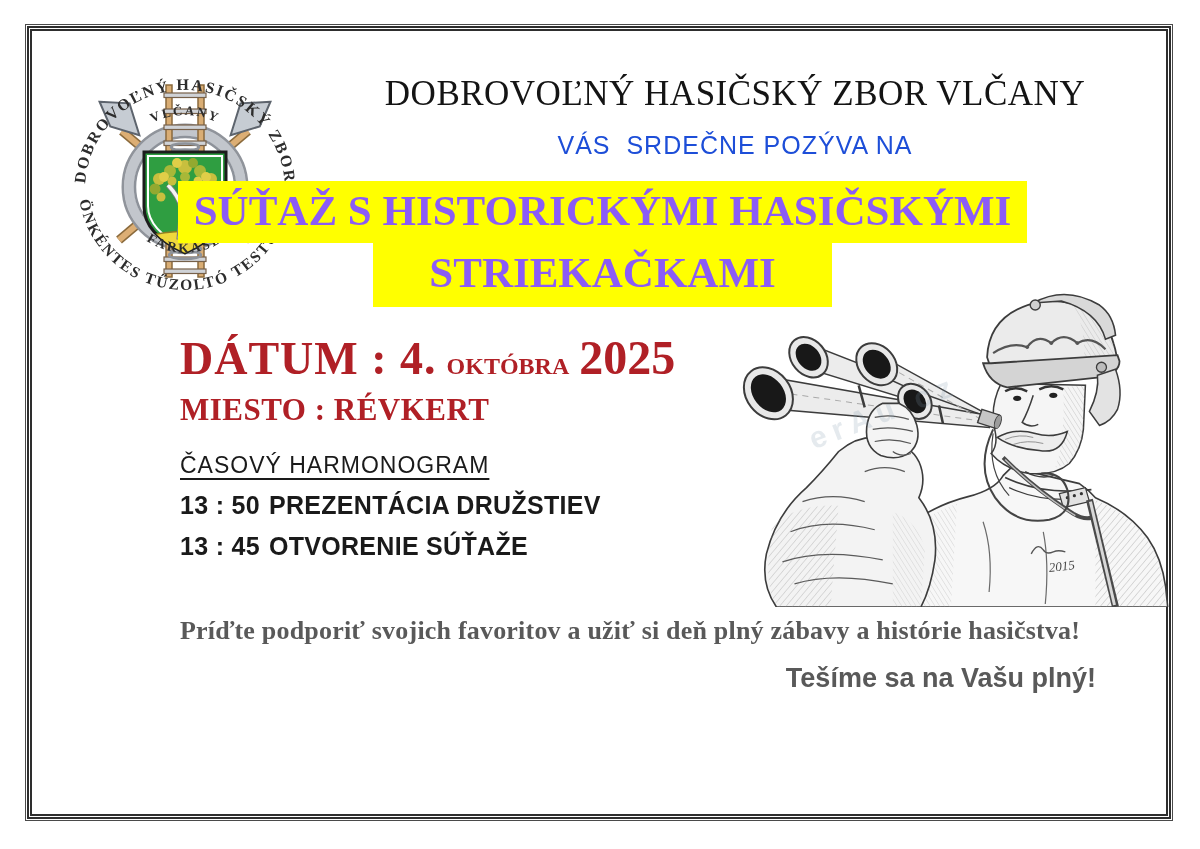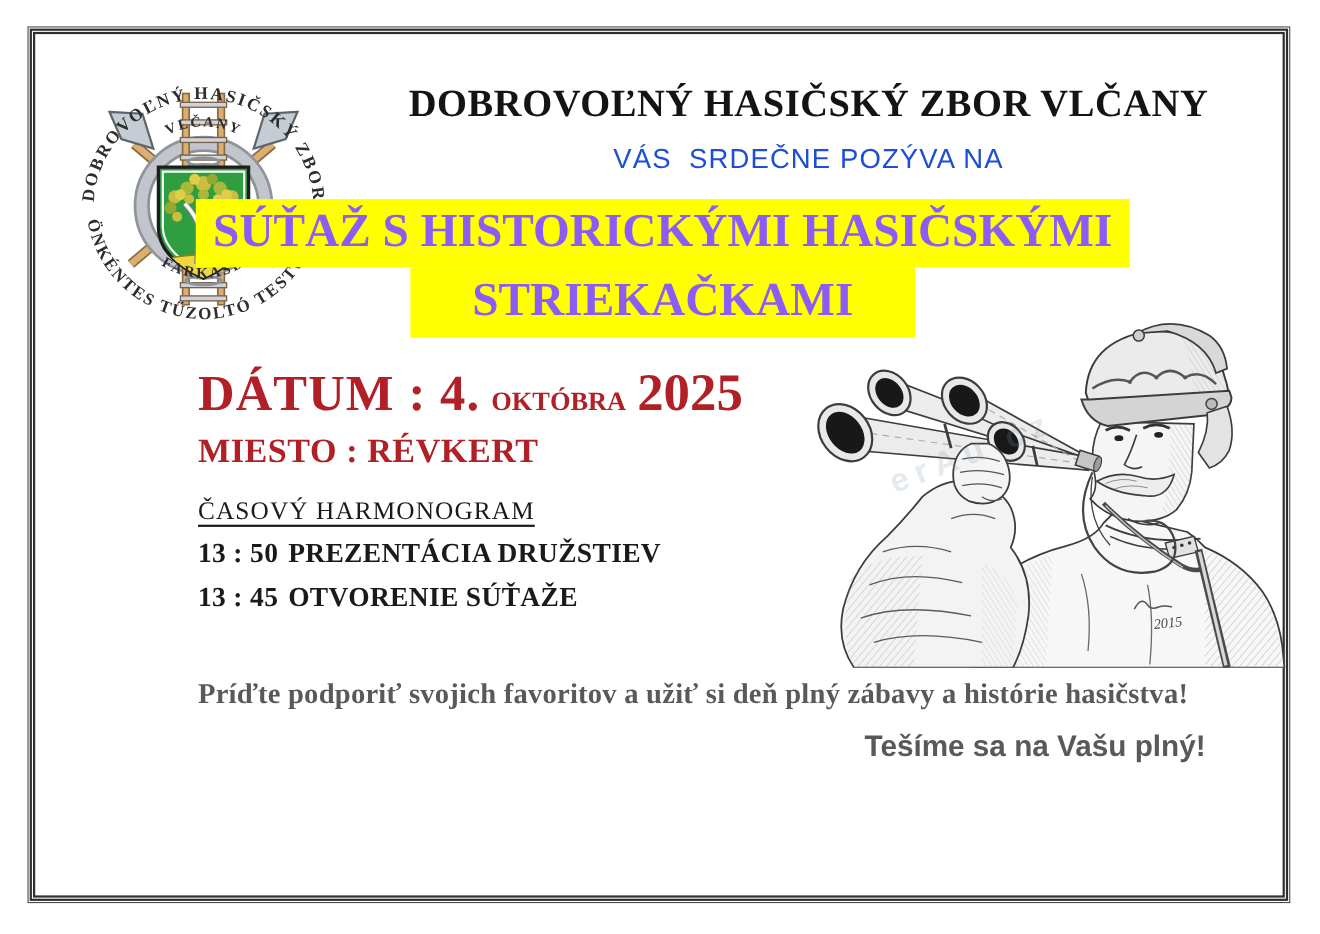--- a/index.html
+++ b/index.html
@@ -8,37 +8,37 @@
   
   .frame-outer{position:absolute;top:24px;left:25px;right:27px;bottom:28px;border:1px solid #4a4a4a;}
   .frame-mid{position:absolute;inset:1px;border:2px solid #2e2e2e;}
   .frame-inner{position:absolute;inset:1px;border:2px solid #2e2e2e;}
 
   .logo{position:absolute;left:60px;top:56px;width:250px;height:252px;}
   .logo svg{width:100%;height:100%;}
   .arc-text{font-family:"Liberation Serif",serif;font-weight:bold;fill:#2d2d2d;}
 
   .header-block{position:absolute;left:315px;right:45px;top:74px;text-align:center;}
-  .org-title{font-size:35px;font-weight:bold;color:#141414;letter-spacing:0.5px;}
+  .org-title{font-size:35px;font-weight:normal;color:#141414;letter-spacing:0.5px;}
   .invite-sub{margin-top:17px;font-family:"Liberation Sans",sans-serif;font-size:25px;
               color:#1d4ed8;letter-spacing:1px;white-space:pre;}
 
   .event-title{position:absolute;left:30px;right:25px;top:181px;text-align:center;
                font-weight:bold;font-size:43px;color:#8b5cf6;line-height:58px;}
   .event-title .hl{background:#ffff00;display:inline-block;}
   .event-title .hl1{padding:1px 16px 3px 16px;}
   .event-title .hl2{padding:1px 56px 5px 56px;}
 
   .date-block{position:absolute;left:180px;top:330px;color:#b02026;font-weight:bold;white-space:nowrap;}
   .d-big{font-size:46px;letter-spacing:1px;}
   .d-month{font-size:24px;margin:0 10px;}
   .d-year{font-size:48px;}
   .place-line{font-size:31px;margin-top:7px;letter-spacing:0.5px;}
 
-  .schedule{position:absolute;left:180px;top:452px;font-family:Liberation Serif, serif;color:#1a1a1a;}
+  .schedule{position:absolute;left:180px;top:452px;font-family:Liberation Sans, sans-serif;color:#1a1a1a;}
   .sched-head{font-size:23px;letter-spacing:1px;text-decoration:underline;
               text-underline-offset:5px;text-decoration-thickness:2px;}
   .sched-row{margin-top:12px;font-size:25px;font-weight:bold;letter-spacing:0.3px;}
   .sched-row .activity{margin-left:9px;}
 
   .invite-line{position:absolute;left:180px;top:616px;font-family:Liberation Serif, serif;
                font-size:26px;font-weight:bold;color:#595959;letter-spacing:0.2px;}
   .closing-line{position:absolute;right:104px;top:663px;font-family:"Liberation Sans",sans-serif;
                 font-size:27px;font-weight:bold;color:#595959;}
 

